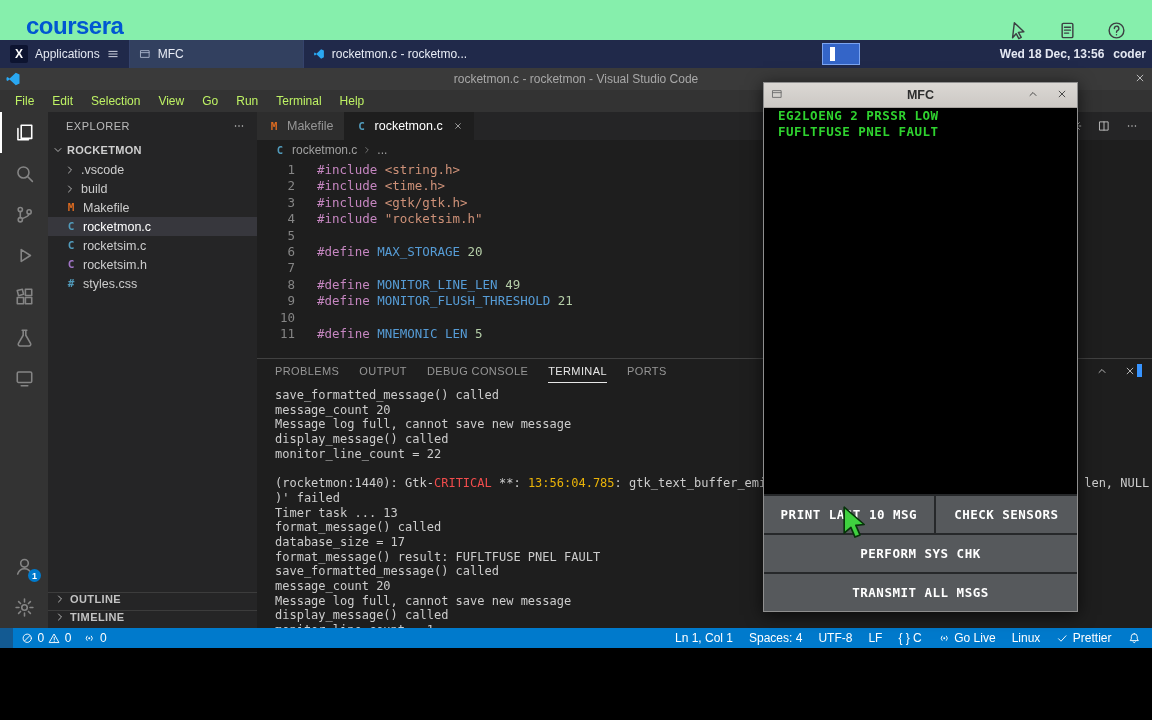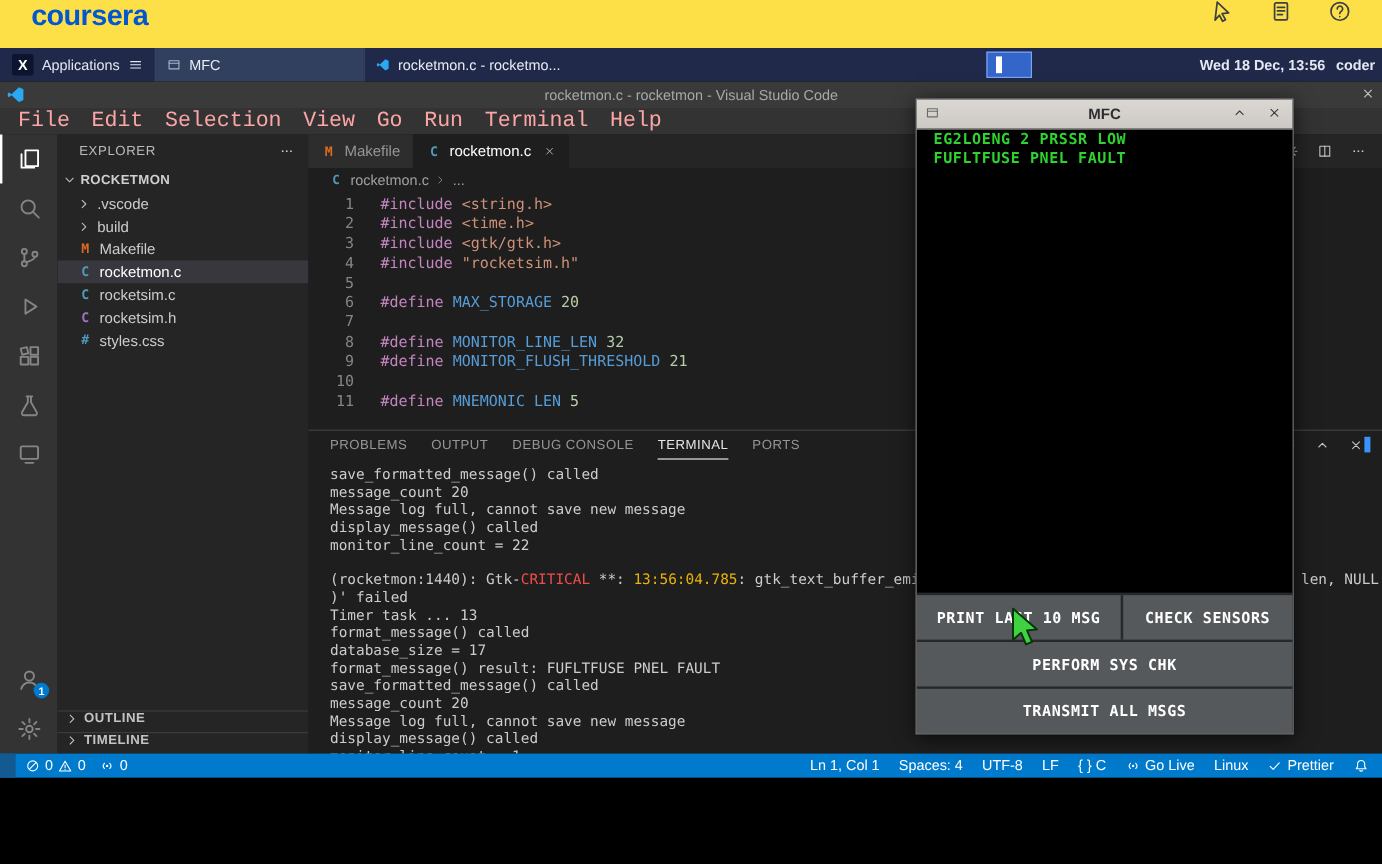--- a/index.html
+++ b/index.html
@@ -3,21 +3,21 @@
 <meta charset="utf-8">
 <style>
   * { margin:0; padding:0; box-sizing:border-box; }
   html,body { width:1152px; height:720px; background:#000; font-family:"Liberation Sans",sans-serif; overflow:hidden; }
   .stage { position:relative; width:1152px; height:720px; background:#000; overflow:hidden; }
   .icn svg { display:block; width:16px; height:16px; }
   .icn.sm svg { width:12px; height:12px; }
   .icn.xs svg { width:10px; height:10px; }
 
   
-  .coursera-header { position:absolute; top:0; left:0; width:1152px; height:40px; background:#fde047; display:flex; align-items:flex-start; justify-content:space-between; padding:0 26px; }
+  .coursera-header { position:absolute; top:0; left:0; width:1152px; height:40px; background:#86efac; display:flex; align-items:flex-end; justify-content:space-between; padding:0 26px; }
   .coursera-logo { color:#0156d2; font-weight:bold; font-size:24px; letter-spacing:-0.5px; }
   .header-icons { display:flex; gap:30px; color:#3c4043; align-items:center; }
   .header-icons .hbtn { cursor:pointer; }
   .header-icons svg { width:19px; height:19px; }
 
   
   .taskbar { position:absolute; top:40px; left:0; width:1152px; height:28px; background:#20294a; display:flex; align-items:stretch; color:#e4e8f2; font-size:12px; }
   .tb-left { display:flex; align-items:center; gap:7px; padding:0 10px; }
   .os-logo { width:18px; height:18px; background:#0d1430; color:#fff; display:flex; align-items:center; justify-content:center; font-weight:bold; font-size:12px; border-radius:2px; }
   .tb-apps-label { font-size:12px; }
@@ -26,21 +26,21 @@
   .tb-window .icn { color:#aab4cc; }
   .volume-widget { position:absolute; left:822px; top:3px; width:38px; height:22px; background:#3465c8; border:1px solid #7ba4f0; display:flex; align-items:center; padding-left:7px; }
   .volume-widget .bar { width:5px; height:14px; background:#ffffff; }
   .tb-right { margin-left:auto; display:flex; align-items:center; gap:9px; padding-right:6px; font-weight:bold; }
 
   
   .vscode { position:absolute; top:68px; left:0; width:1152px; height:580px; background:#1e1e1e; }
   .titlebar { height:22px; background:#3a3a3a; display:flex; align-items:center; justify-content:center; color:#a8a8a8; font-size:12px; position:relative; }
   .titlebar .app-icon { position:absolute; left:5px; top:3px; }
   .titlebar .win-close { position:absolute; right:6px; top:4px; color:#c8c8c8; }
-  .menubar { height:22px; background:#333333; display:flex; align-items:center; padding-left:6px; color:#fca5a5; font-size:18px;font-family:Liberation Mono, monospace; }
+  .menubar { height:22px; background:#333333; display:flex; align-items:center; padding-left:6px; color:#bef264; font-size:12px; }
   .menu-item { padding:0 9px; cursor:default; }
   .main { position:absolute; top:44px; bottom:20px; left:0; right:0; display:flex; }
 
   .activity { width:48px; background:#333333; display:flex; flex-direction:column; align-items:center; flex:none; }
   .act-icon { width:48px; height:41px; display:flex; align-items:center; justify-content:center; color:#858585; position:relative; }
   .act-icon svg { width:21px; height:21px; }
   .act-icon.active { color:#ffffff; box-shadow:inset 2px 0 0 #ffffff; }
   .act-spacer { flex:1; }
   .act-badge { position:absolute; right:7px; bottom:5px; min-width:13px; height:13px; border-radius:7px; background:#007acc; color:#fff; font-size:9px; display:flex; align-items:center; justify-content:center; font-weight:bold; }
 
@@ -378,21 +378,21 @@
           <span>...</span>
         </div>
         <div class="code-area" id="code-area">
             <div class="code-line"><span class="ln">1</span><span class="code-text"><span class="tok-pp">#include </span><span class="tok-str">&lt;string.h&gt;</span></span></div>
             <div class="code-line"><span class="ln">2</span><span class="code-text"><span class="tok-pp">#include </span><span class="tok-str">&lt;time.h&gt;</span></span></div>
             <div class="code-line"><span class="ln">3</span><span class="code-text"><span class="tok-pp">#include </span><span class="tok-str">&lt;gtk/gtk.h&gt;</span></span></div>
             <div class="code-line"><span class="ln">4</span><span class="code-text"><span class="tok-pp">#include </span><span class="tok-str">"rocketsim.h"</span></span></div>
             <div class="code-line"><span class="ln">5</span><span class="code-text"></span></div>
             <div class="code-line"><span class="ln">6</span><span class="code-text"><span class="tok-pp">#define </span><span class="tok-def">MAX_STORAGE </span><span class="tok-num">20</span></span></div>
             <div class="code-line"><span class="ln">7</span><span class="code-text"></span></div>
-            <div class="code-line"><span class="ln">8</span><span class="code-text"><span class="tok-pp">#define </span><span class="tok-def">MONITOR_LINE_LEN </span><span class="tok-num">32</span></span></div>
+            <div class="code-line"><span class="ln">8</span><span class="code-text"><span class="tok-pp">#define </span><span class="tok-def">MONITOR_LINE_LEN </span><span class="tok-num">49</span></span></div>
             <div class="code-line"><span class="ln">9</span><span class="code-text"><span class="tok-pp">#define </span><span class="tok-def">MONITOR_FLUSH_THRESHOLD </span><span class="tok-num">21</span></span></div>
             <div class="code-line"><span class="ln">10</span><span class="code-text"></span></div>
             <div class="code-line"><span class="ln">11</span><span class="code-text"><span class="tok-pp">#define </span><span class="tok-def">MNEMONIC_LEN </span><span class="tok-num">5</span></span></div>
           </div>
 
         <div class="panel">
           <div class="panel-tabs" id="panel-tabs">
               <span class="panel-tab">PROBLEMS</span>
               <span class="panel-tab">OUTPUT</span>
               <span class="panel-tab">DEBUG CONSOLE</span>

